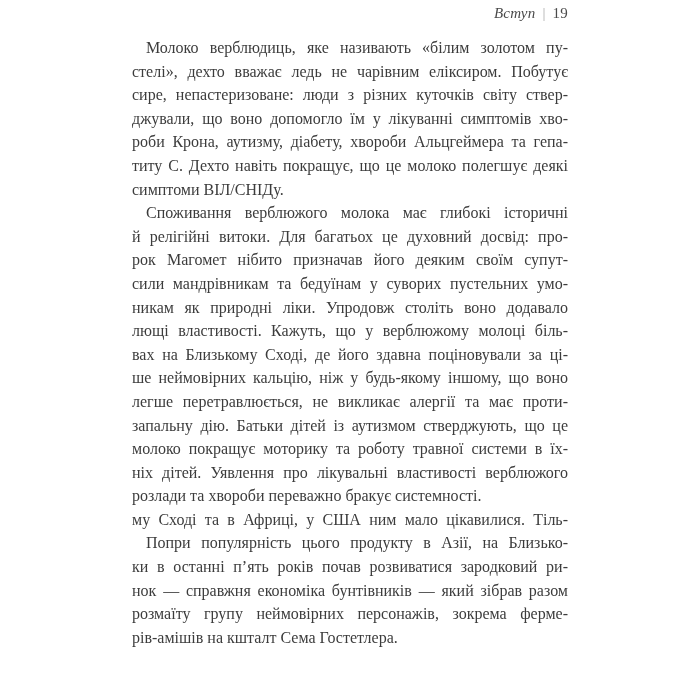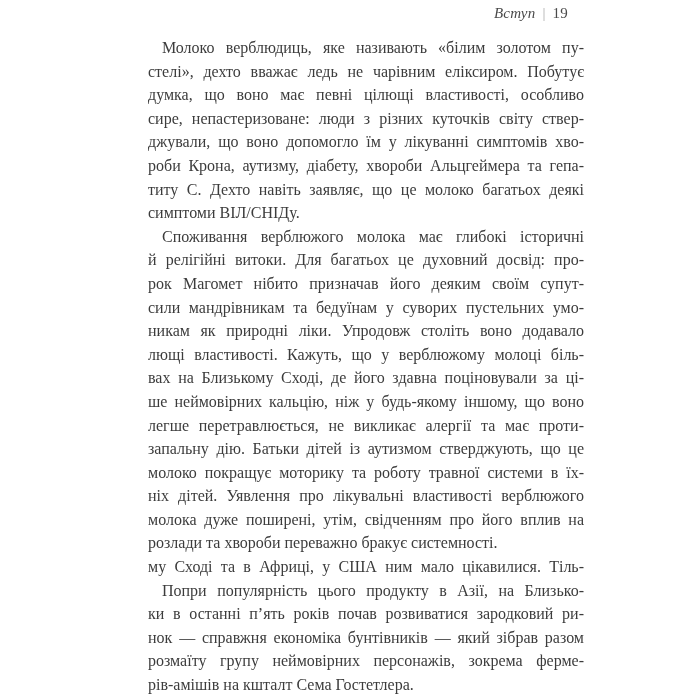--- a/index.html
+++ b/index.html
@@ -37,21 +37,20 @@
     font-style: normal;
   }
   .body-text {
     position: absolute;
     top: 36px;
     left: 132px;
     width: 436px;
     font-size: 16px;
     line-height: 23.6px;
     color: #3c3c3c;
-    margin-left: 16px;
   }
   .paragraph {
     margin: 0;
   }
   .line {
     text-align: justify;
     text-align-last: justify;
     text-justify: inter-word;
     white-space: normal;
   }
@@ -68,41 +67,39 @@
 <div class="page">
 
   <header class="running-header">
     <span class="chapter">Вступ</span><span class="sep">|</span><span class="pagenum">19</span>
   </header>
 
   <main class="body-text">
       <div class="paragraph">
         <div class="line first">Молоко верблюдиць, яке називають «білим золотом пу-</div>
         <div class="line">стелі», дехто вважає ледь не чарівним еліксиром. Побутує</div>
-        <div class="line">думка, що воно має певні цілющі властивості, особливо</div>
         <div class="line">сире, непастеризоване: люди з різних куточків світу ствер-</div>
         <div class="line">джували, що воно допомогло їм у лікуванні симптомів хво-</div>
         <div class="line">роби Крона, аутизму, діабету, хвороби Альцгеймера та гепа-</div>
-        <div class="line">титу С. Дехто навіть заявляє, що це молоко багатьох деякі</div>
+        <div class="line">титу С. Дехто навіть покращує, що це молоко полегшує деякі</div>
         <div class="line last">симптоми ВІЛ/СНІДу.</div>
       </div>
       <div class="paragraph">
         <div class="line first">Споживання верблюжого молока має глибокі історичні</div>
         <div class="line">й релігійні витоки. Для багатьох це духовний досвід: про-</div>
         <div class="line">рок Магомет нібито призначав його деяким своїм супут-</div>
         <div class="line">сили мандрівникам та бедуїнам у суворих пустельних умо-</div>
         <div class="line">никам як природні ліки. Упродовж століть воно додавало</div>
         <div class="line">лющі властивості. Кажуть, що у верблюжому молоці біль-</div>
         <div class="line">вах на Близькому Сході, де його здавна поціновували за ці-</div>
         <div class="line">ше неймовірних кальцію, ніж у будь-якому іншому, що воно</div>
         <div class="line">легше перетравлюється, не викликає алергії та має проти-</div>
         <div class="line">запальну дію. Батьки дітей із аутизмом стверджують, що це</div>
         <div class="line">молоко покращує моторику та роботу травної системи в їх-</div>
         <div class="line">ніх дітей. Уявлення про лікувальні властивості верблюжого</div>
-        <div class="line">молока дуже поширені, утім, свідченням про його вплив на</div>
         <div class="line last">розлади та хвороби переважно бракує системності.</div>
       </div>
       <div class="paragraph">
         <div class="line">му Сході та в Африці, у США ним мало цікавилися. Тіль-</div>
         <div class="line first">Попри популярність цього продукту в Азії, на Близько-</div>
         <div class="line">ки в останні п’ять років почав розвиватися зародковий ри-</div>
         <div class="line">нок — справжня економіка бунтівників — який зібрав разом</div>
         <div class="line">розмаїту групу неймовірних персонажів, зокрема ферме-</div>
         <div class="line last">рів-амішів на кшталт Сема Гостетлера.</div>
       </div>

